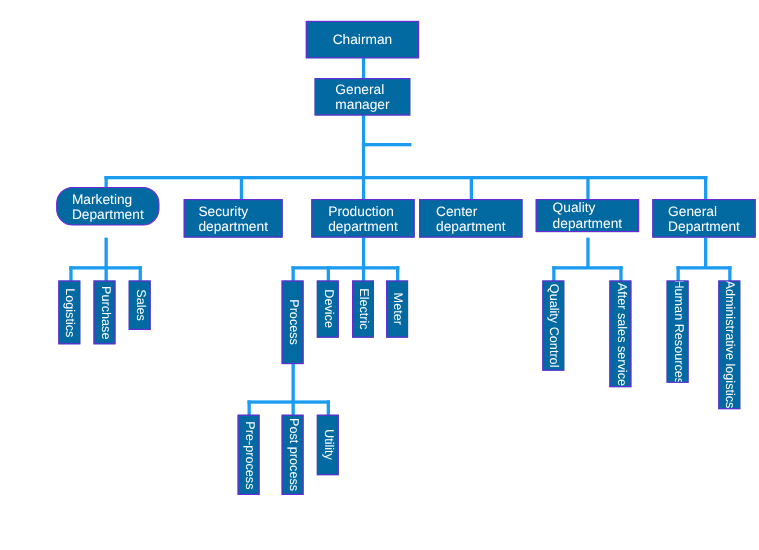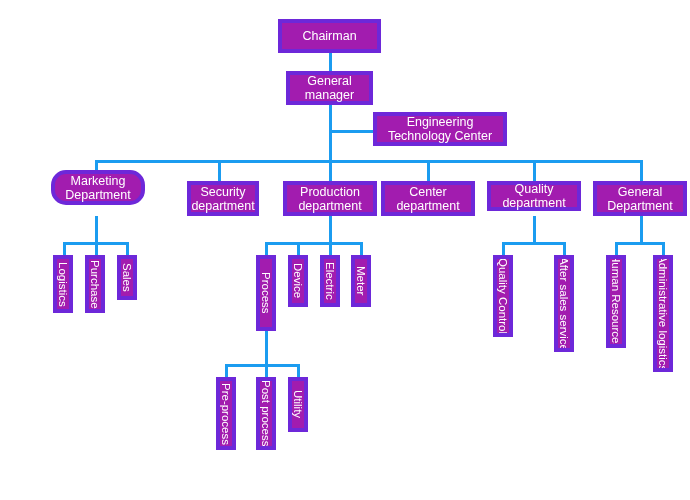--- a/index.html
+++ b/index.html
@@ -10,28 +10,28 @@
   #chart-root {
     position: relative;
     width: 690px;
     height: 500px;
     background: #ffffff;
     font-family: "Liberation Sans", sans-serif;
     overflow: hidden;
   }
   .node {
     position: absolute;
-    background: #a21caf;
-    border: 4px solid #6d28d9;
+    background: #0369a1;
+    border: 1px solid #6d28d9;
     box-sizing: border-box;
     color: #ffffff;
     display: flex;
     align-items: center;
     justify-content: center;
-    text-align: center;
+    text-align: left;
     line-height: 1.12;
     z-index: 3;
   }
   .node .lbl {
     display: block;
     white-space: pre-line;
     padding: 0 2px;
   }
   
   .node.h .lbl {
@@ -108,30 +108,26 @@
 
   <div class="node h" style="left:278px; top:19px; width:103px; height:34px;">
     <span class="lbl">Chairman</span>
   </div>
 
   <div class="node h" style="left:286px; top:71px; width:87px; height:34px;">
     <span class="lbl">General
 manager</span>
   </div>
 
-  <div class="node h" style="left:373px; top:112px; width:134px; height:34px;">
-    <span class="lbl">Engineering
-Technology Center</span>
-  </div>
 
   <div class="node h" style="left:51px; top:170px; width:94px; height:35px;border-radius:15px;">
     <span class="lbl">Marketing
 Department</span>
   </div>
-  <div class="node h" style="left:187px; top:181px; width:72px; height:35px;">
+  <div class="node h" style="left:167px; top:181px; width:90px; height:35px;">
     <span class="lbl">Security
 department</span>
   </div>
   <div class="node h" style="left:283px; top:181px; width:94px; height:35px;">
     <span class="lbl">Production
 department</span>
   </div>
   <div class="node h" style="left:381px; top:181px; width:94px; height:35px;">
     <span class="lbl">Center
 department</span>

